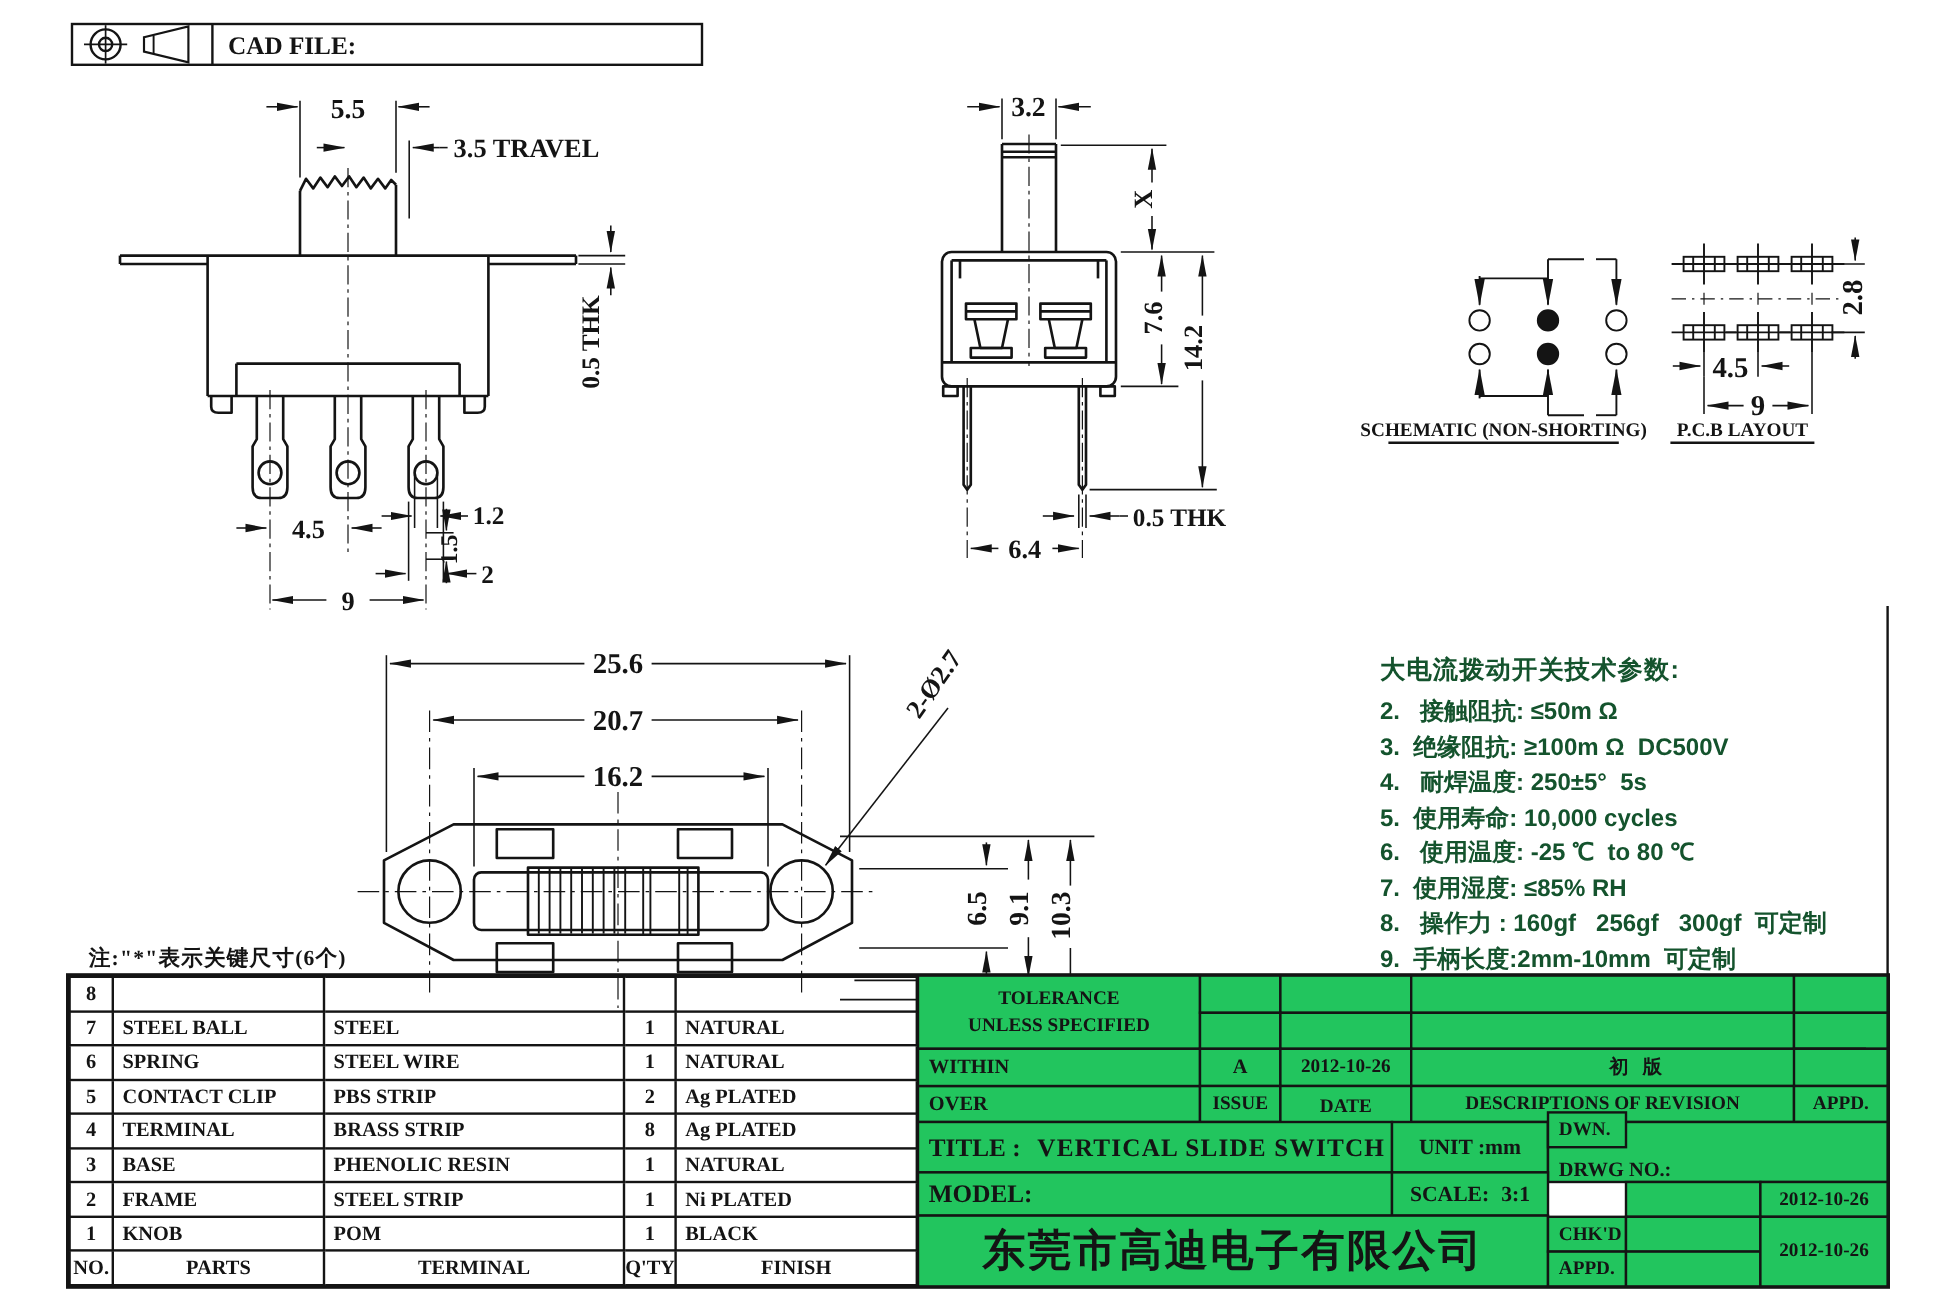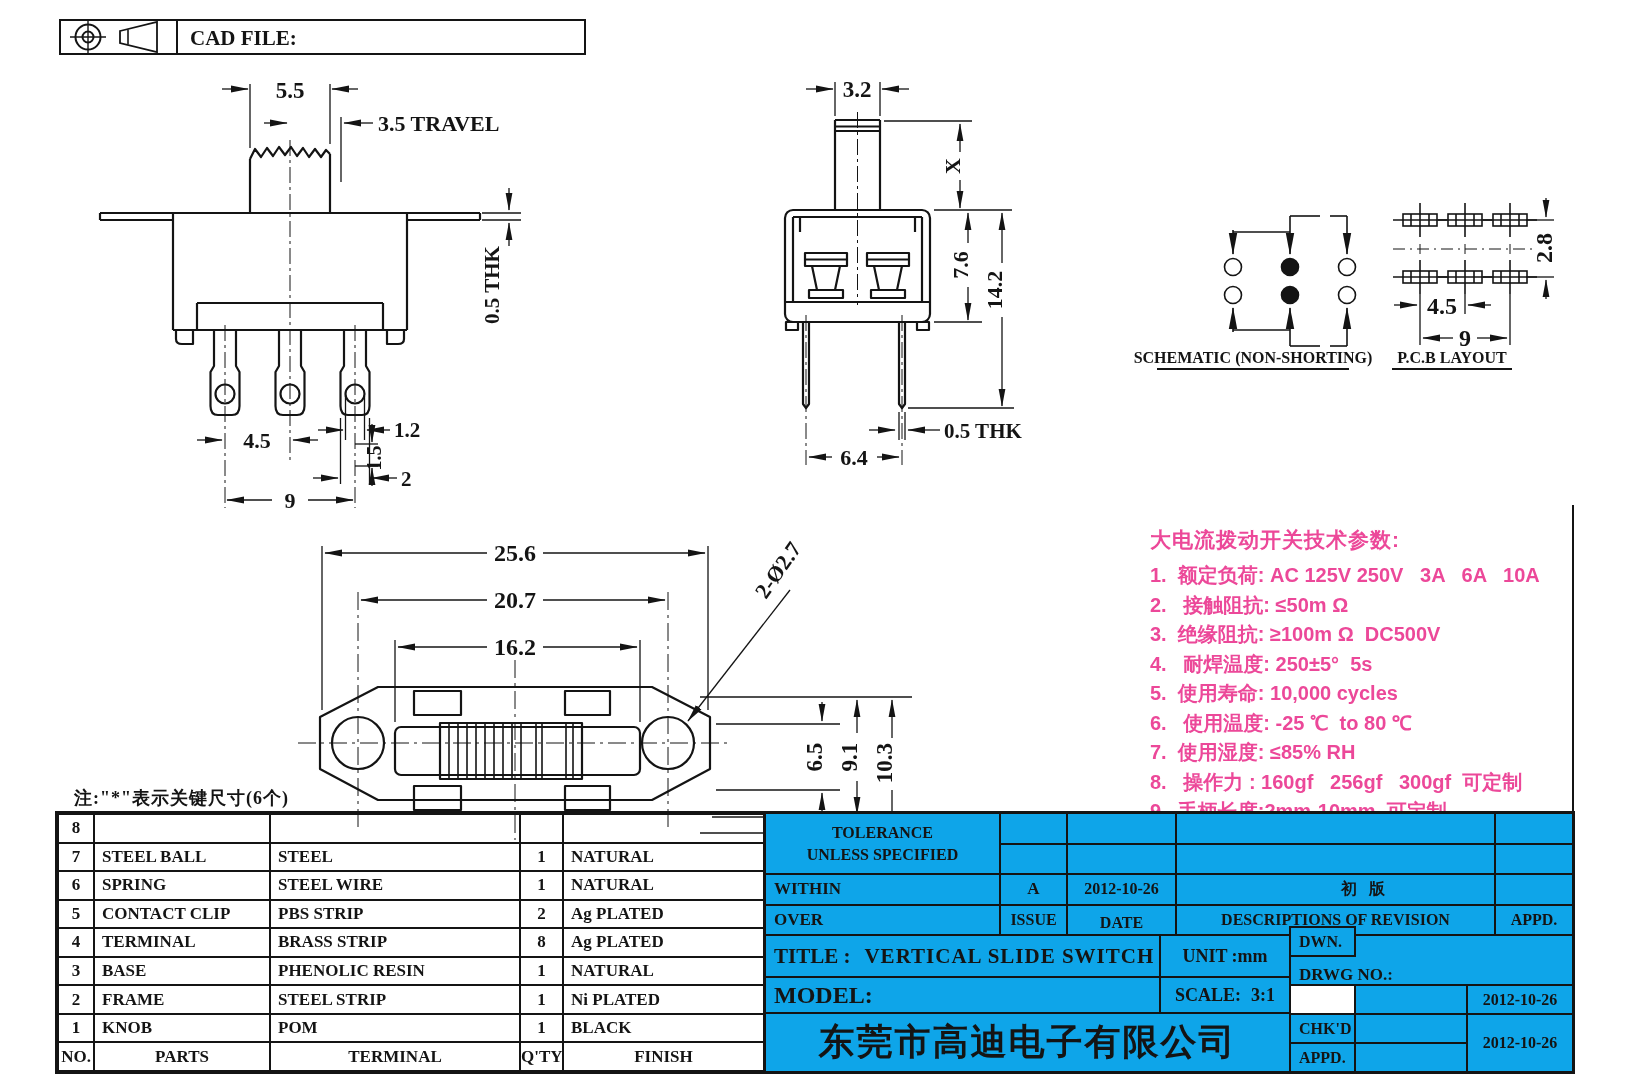--- a/index.html
+++ b/index.html
@@ -1,30 +1,30 @@
 <!DOCTYPE html>
 <html><head>
 <meta charset="utf-8">
 <style>
   html,body{margin:0;padding:0;background:#e8e8e8;}
   #page{position:relative;width:1630px;height:1087px;background:#ffffff;overflow:hidden;
         font-family:"Liberation Serif",serif;color:#141414;}
   svg text{font-family:"Liberation Serif",serif;font-weight:bold;fill:#141414;}
-  .cell{position:absolute;outline:2px solid #141414;outline-offset:-1px;background:#0ea5e9;
+  .cell{position:absolute;outline:2px solid #141414;outline-offset:-1px;background:#22c55e;
         display:flex;align-items:center;font-weight:bold;box-sizing:border-box;}
   .cell.center{justify-content:center;text-align:center;}
   .cell.left{padding-left:9px;}
   .cell.top-left{align-items:flex-end;padding:6px 0 0 9px;}
   .blockwrap{position:absolute;left:57px;top:813px;width:1516px;height:259px;outline:3px solid #141414;outline-offset:-1px;}
   table.bom{position:absolute;left:57px;top:813px;width:708px;height:259px;border-collapse:collapse;table-layout:fixed;}
   table.bom td{border:2px solid #141414;font-weight:bold;font-size:17px;padding:0 0 0 7px;overflow:hidden;white-space:nowrap;}
   table.bom td.c{text-align:center;padding:0;}
   .tolcell{flex-direction:column;justify-content:center;line-height:1.35;}
-  .specs{position:absolute;left:1150px;top:526px;width:430px;font-family:"Liberation Sans",sans-serif;
-         font-weight:bold;font-size:20px;color:#ec4899;}
+  .specs{position:absolute;left:1150px;top:544px;width:430px;font-family:"Liberation Sans",sans-serif;
+         font-weight:bold;font-size:20px;color:#14532d;}
   .specs .title{font-size:21px;margin-bottom:7px;letter-spacing:1px;}
   .specs .item{white-space:pre;line-height:29.5px;}
   .note{position:absolute;left:74px;top:786px;font-size:18px;font-weight:bold;letter-spacing:1px;}
   .company{font-family:"Liberation Sans",sans-serif;font-size:36px;font-weight:bold;letter-spacing:2px;}
 </style>
 </head>
 <body>
 
 <div id="page">
 
@@ -350,21 +350,20 @@
   <text x="857" y="757" font-size="23" text-anchor="middle" transform="rotate(-90 857 757)">9.1</text>
   <text x="892" y="763" font-size="23" text-anchor="middle" transform="rotate(-90 892 763)">10.3</text>
 
   <line x1="1573" y1="505" x2="1573" y2="813" stroke="#141414" stroke-width="2"></line>
 </svg>
 
 <div class="note">注:"*"表示关键尺寸(6个)</div>
 
 <div class="specs">
   <div class="title">大电流拨动开关技术参数:</div>
-  <div class="item">1.  额定负荷: AC 125V 250V   3A   6A   10A</div>
   <div class="item">2.   接触阻抗: ≤50m Ω</div>
   <div class="item">3.  绝缘阻抗: ≥100m Ω  DC500V</div>
   <div class="item">4.   耐焊温度: 250±5°  5s</div>
   <div class="item">5.  使用寿命: 10,000 cycles</div>
   <div class="item">6.   使用温度: -25 ℃  to 80 ℃</div>
   <div class="item">7.  使用湿度: ≤85% RH</div>
   <div class="item">8.   操作力 : 160gf   256gf   300gf  可定制</div>
   <div class="item">9.  手柄长度:2mm-10mm  可定制</div>
 </div>
 
@@ -495,21 +494,21 @@
   <span>TITLE :</span>
   <span style="letter-spacing:1px;">VERTICAL SLIDE SWITCH</span>
 </div>
 <div class="cell center" style="left:1160px;top:935px;width:130px;height:42px;font-size:18px;gap:0;">
   <span>UNIT :</span>
   <span>mm</span>
 </div>
 <div class="cell top-left" style="left:1290px;top:935px;width:283px;height:50px;font-size:17px;">
   <span>DRWG NO.:</span>
 </div>
-<div class="cell left" style="left:765px;top:977px;width:395px;height:36px;font-size:24px;text-align:right;">
+<div class="cell left" style="left:765px;top:977px;width:395px;height:36px;font-size:21px;text-align:right;">
   <span>MODEL:</span>
 </div>
 <div class="cell center" style="left:1160px;top:977px;width:130px;height:36px;font-size:18px;gap:10px;">
   <span>SCALE:</span>
   <span>3:1</span>
 </div>
 
 <div class="cell center company" style="left:765px;top:1013px;width:525px;height:59px;">
   <span>东莞市高迪电子有限公司</span>
 </div>

